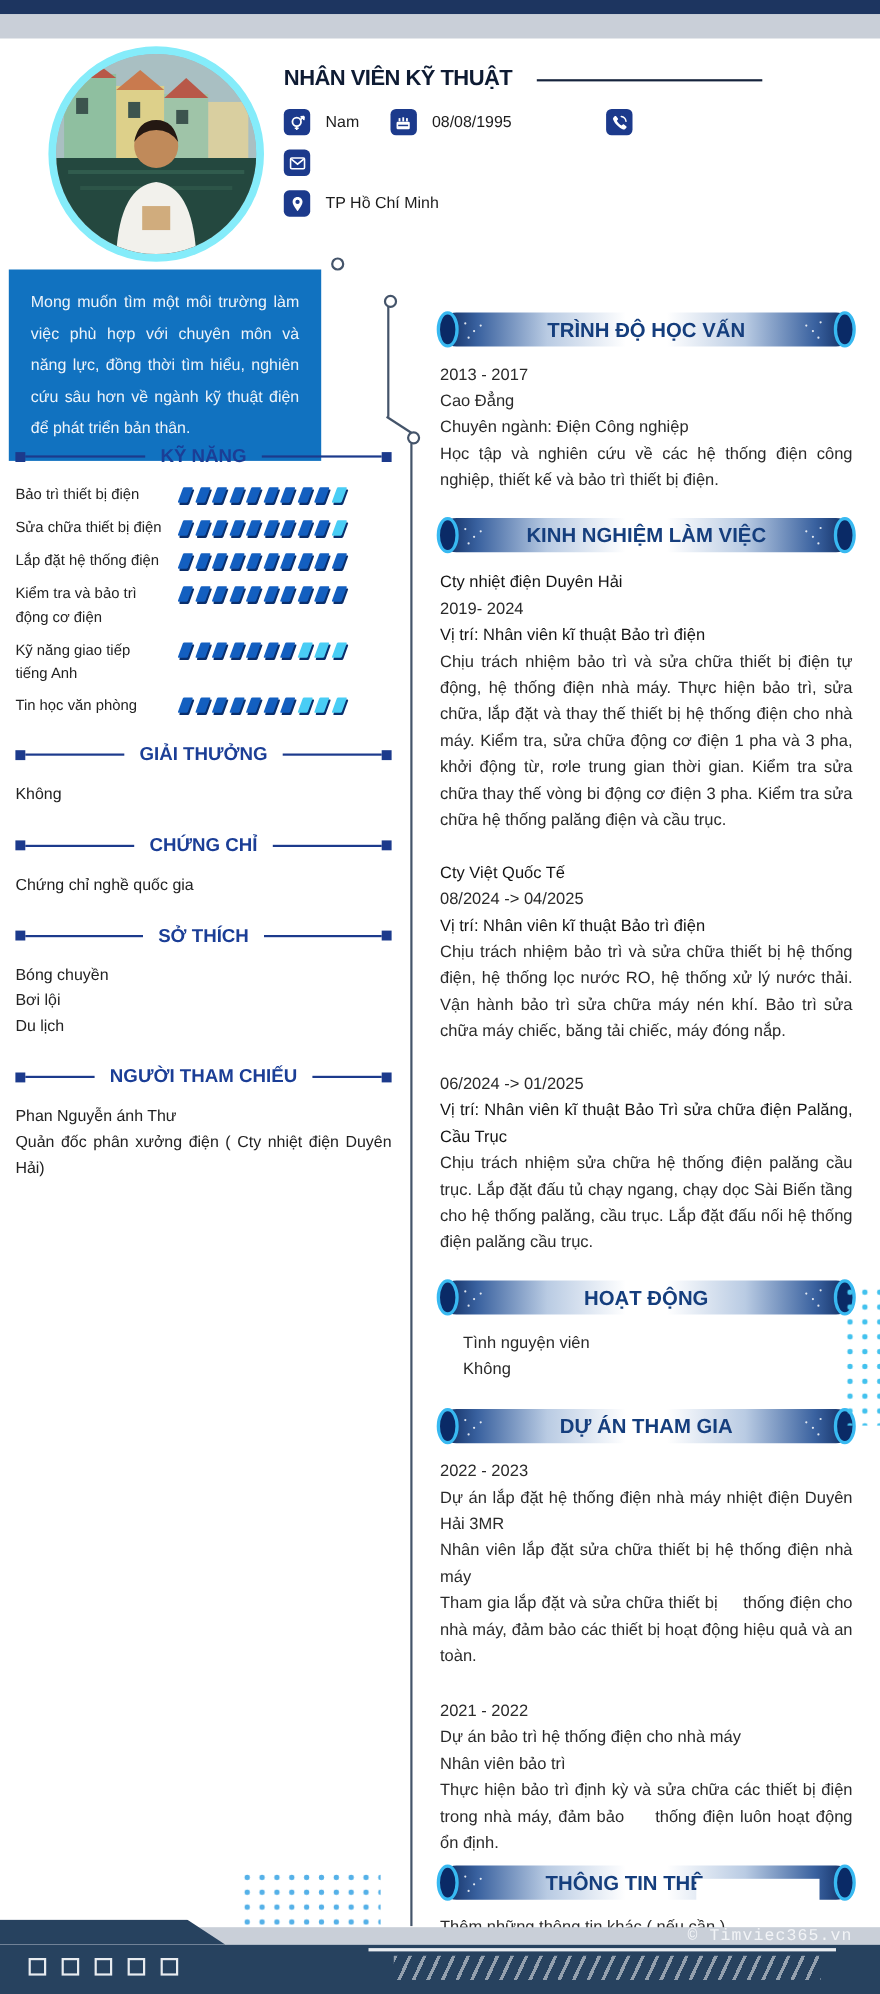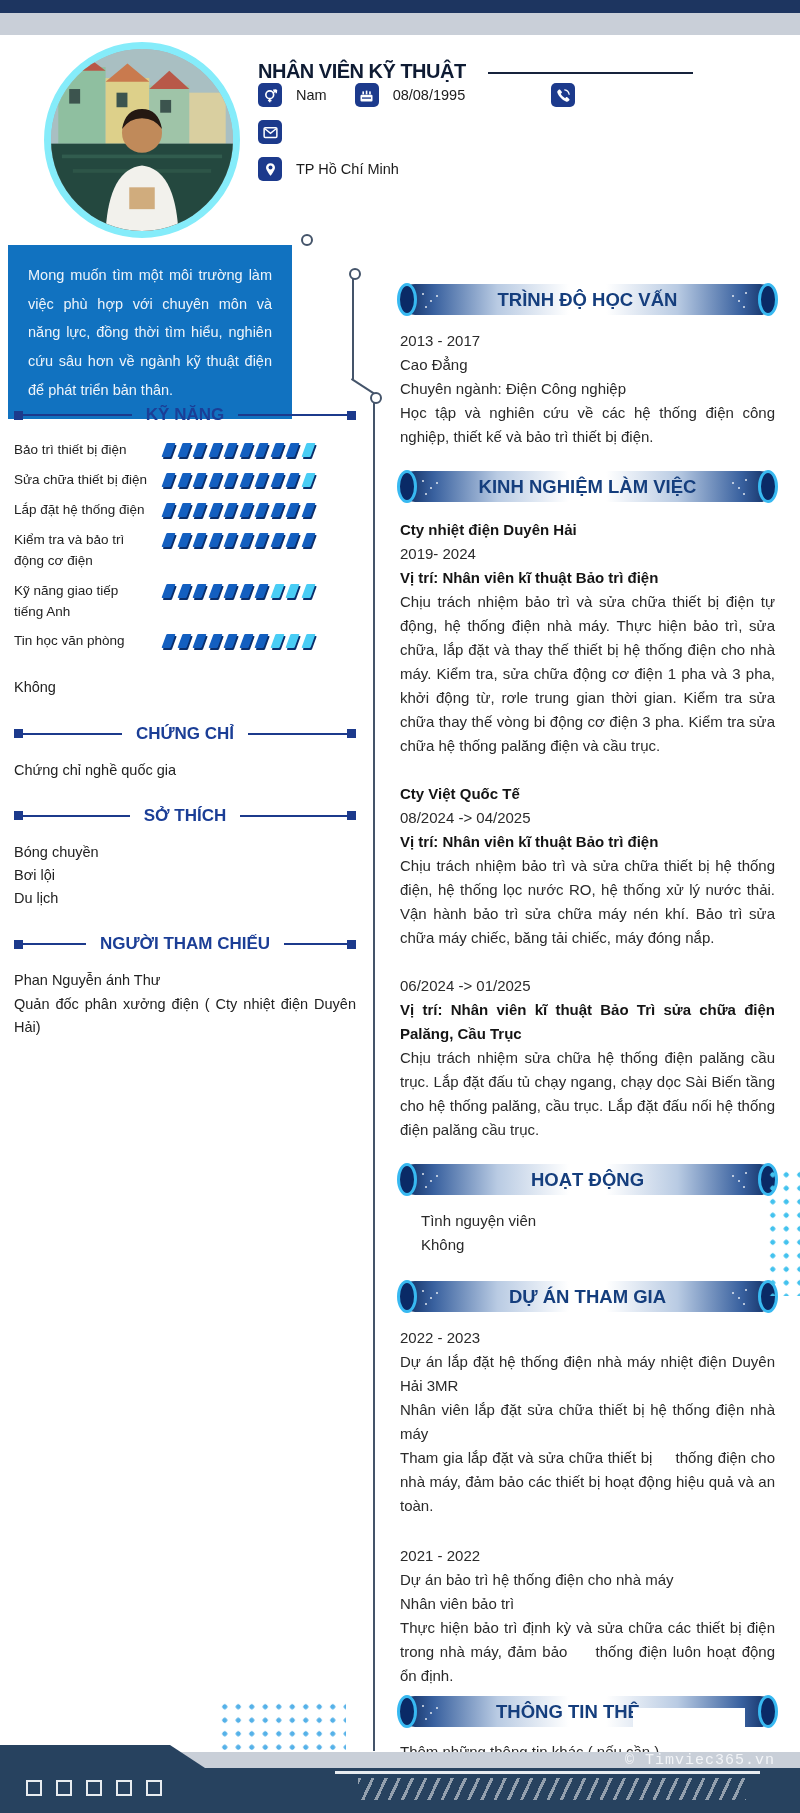--- a/index.html
+++ b/index.html
@@ -11,21 +11,21 @@
   
   .photo{position:absolute;left:44px;top:42px;width:182px;height:182px;border-radius:50%;
          border:7px solid #85ecfa;overflow:hidden;background:#9fb4ba;}
   .photo svg{display:block;}
   
   .head{position:absolute;left:258px;top:50px;width:520px;}
   .name{font-size:37px;font-weight:bold;color:#0d0d0d;letter-spacing:-1px;line-height:1.1;}
   .titlerow{display:flex;align-items:center;margin-top:10px;}
   .jobtitle{font-size:20px;font-weight:bold;color:#0e1b33;letter-spacing:-.5px;white-space:nowrap;}
   .titleline{height:2px;background:#16233c;width:205px;margin-left:22px;margin-top:2px;}
-  .inforow{display:flex;align-items:center;}
+  .inforow{display:flex;align-items:center;margin-top:16px;}
   .chip{width:24px;height:24px;background:#1c3a8c;border-radius:5px;display:flex;
         align-items:center;justify-content:center;flex:0 0 auto;}
   .chip svg{display:block;}
   .ival{font-size:14.5px;color:#1c1c1c;margin-left:14px;} .gap2{width:28px;}
   
   .objective{position:absolute;left:8px;top:245px;width:284px;min-height:122px;background:#1172c0;
              color:#eef4fa;font-size:14.5px;line-height:1.98;text-align:justify;
              padding:16px 20px 14px 20px;box-sizing:border-box;}
   
   .ring{position:absolute;border:2px solid #44546a;background:#fff;border-radius:50%;width:8px;height:8px;}
@@ -53,21 +53,21 @@
                      #ffffff 55%,#b9cbe3 74%,#39619f 91%,#0a2558 100%);
           text-align:center;font-size:18.5px;font-weight:bold;color:#153e7d;line-height:31px;}
   .cap{position:absolute;top:-1px;width:20px;height:33px;border-radius:50%;
        background:#0a2a66;border:3px solid #38b9f1;box-sizing:border-box;}
   .cap.l{left:-3px;} .cap.r{right:-3px;}
   .spark{position:absolute;width:2px;height:2px;background:#fff;border-radius:50%;opacity:.85;}
   .spark.sl{left:22px;top:9px;box-shadow:8px 7px 0 #fff,3px 13px 0 #fff,14px 2px 0 #fff;}
   .spark.sr{right:28px;top:8px;box-shadow:-7px 8px 0 #fff,-2px 14px 0 #fff,-13px 3px 0 #fff;}
   .rbody{font-size:15px;line-height:24px;color:#2a2a2a;}
   .rline{font-size:15px;line-height:24px;}
-  .bold{font-weight:bold;color:#141414;}
+  .bold{font-weight:normal;color:#141414;}
   .just{text-align:justify;}
   .edu{margin:14px 0 22px 0;}
   .job{margin-top:16px;} .job+.job{margin-top:24px;}
   .mt14{margin-top:14px;margin-left:21px;} .mt22{margin-top:22px;} .mt24{margin-top:24px;} .mt8{margin-top:8px;}
   .proj{margin-top:14px;} .proj+.proj{margin-top:26px;}
   .note{margin-top:13px;}
   
   .banner.last{text-align:left;padding-left:96px;box-sizing:border-box;}
   .whitepatch{position:absolute;left:62%;top:38%;width:30%;height:92%;background:#fff;}
   
@@ -280,20 +280,27 @@
               <span class="slash"></span>
               <span class="slash light"></span>
               <span class="slash light"></span>
               <span class="slash light"></span>
             </div>
           </div>
         </div>
     </div>
 
     <div class="lsec">
+      <div class="lhead">
+        <span class="sq"></span>
+          <span class="lrule"></span>
+        <span class="ltitle">GIẢI THƯỞNG</span>
+        <span class="lrule"></span>
+          <span class="sq"></span>
+      </div>
       <div class="litem">Không</div>
     </div>
 
     <div class="lsec">
       <div class="lhead">
         <span class="sq"></span>
           <span class="lrule"></span>
         <span class="ltitle">CHỨNG CHỈ</span>
         <span class="lrule"></span>
           <span class="sq"></span>

